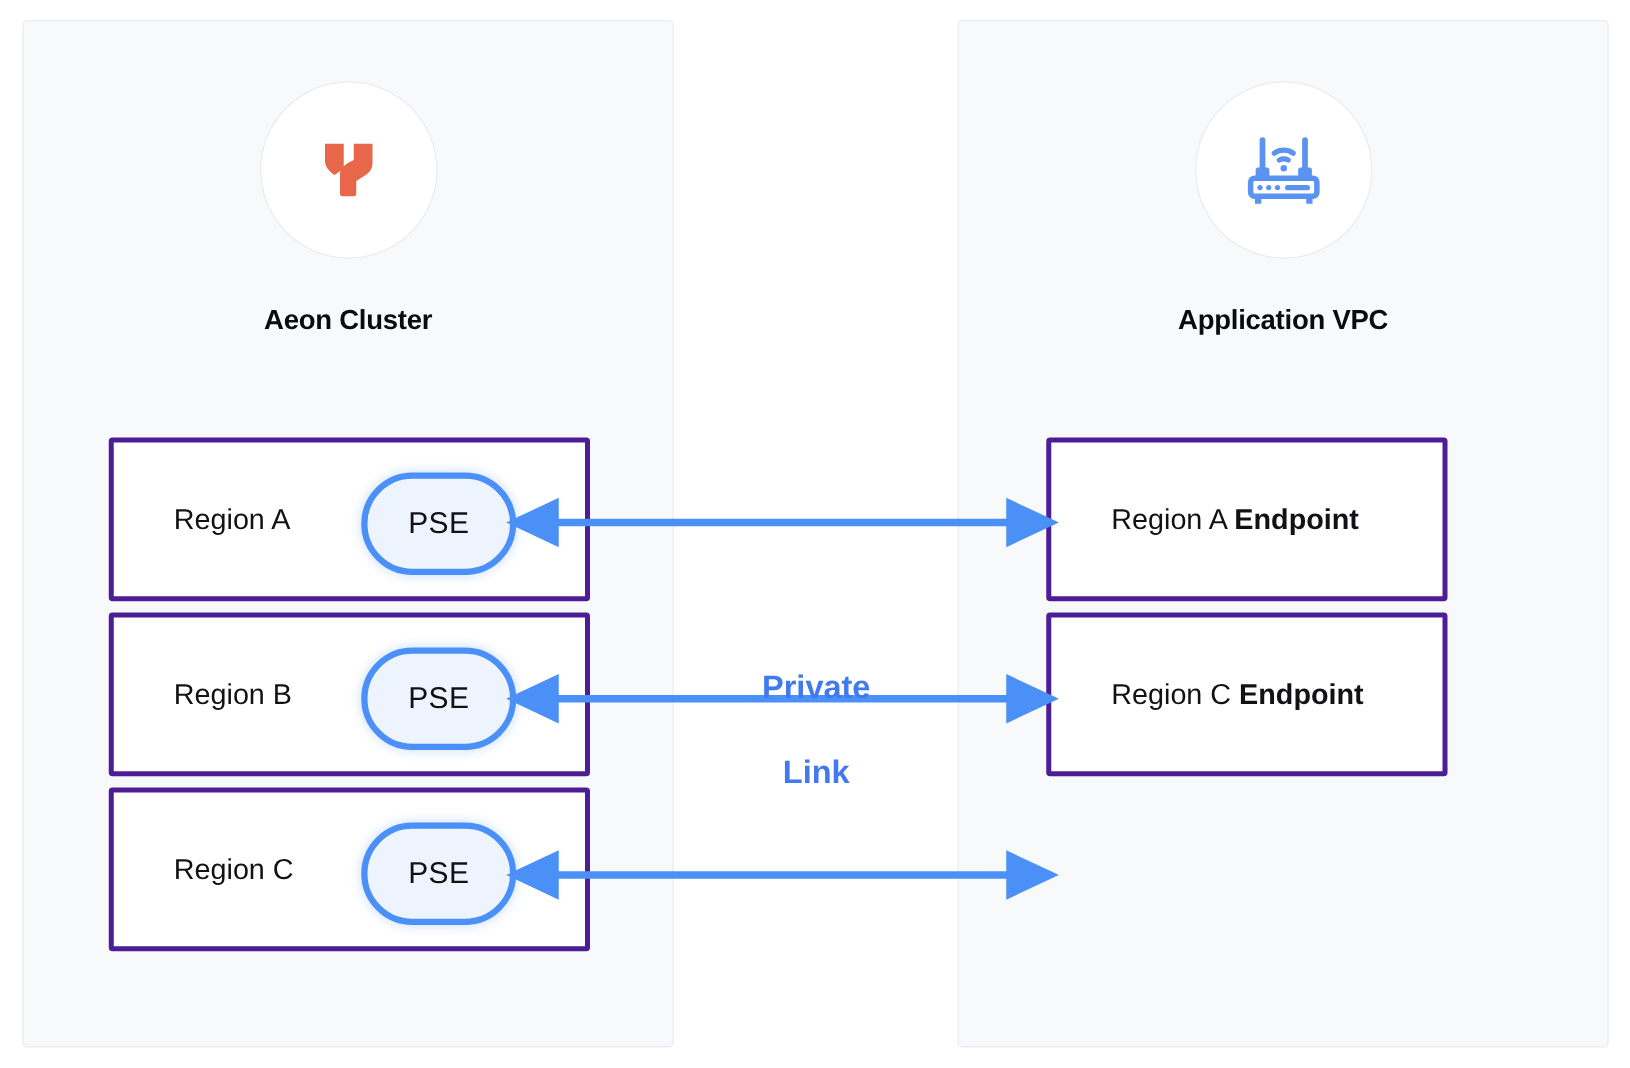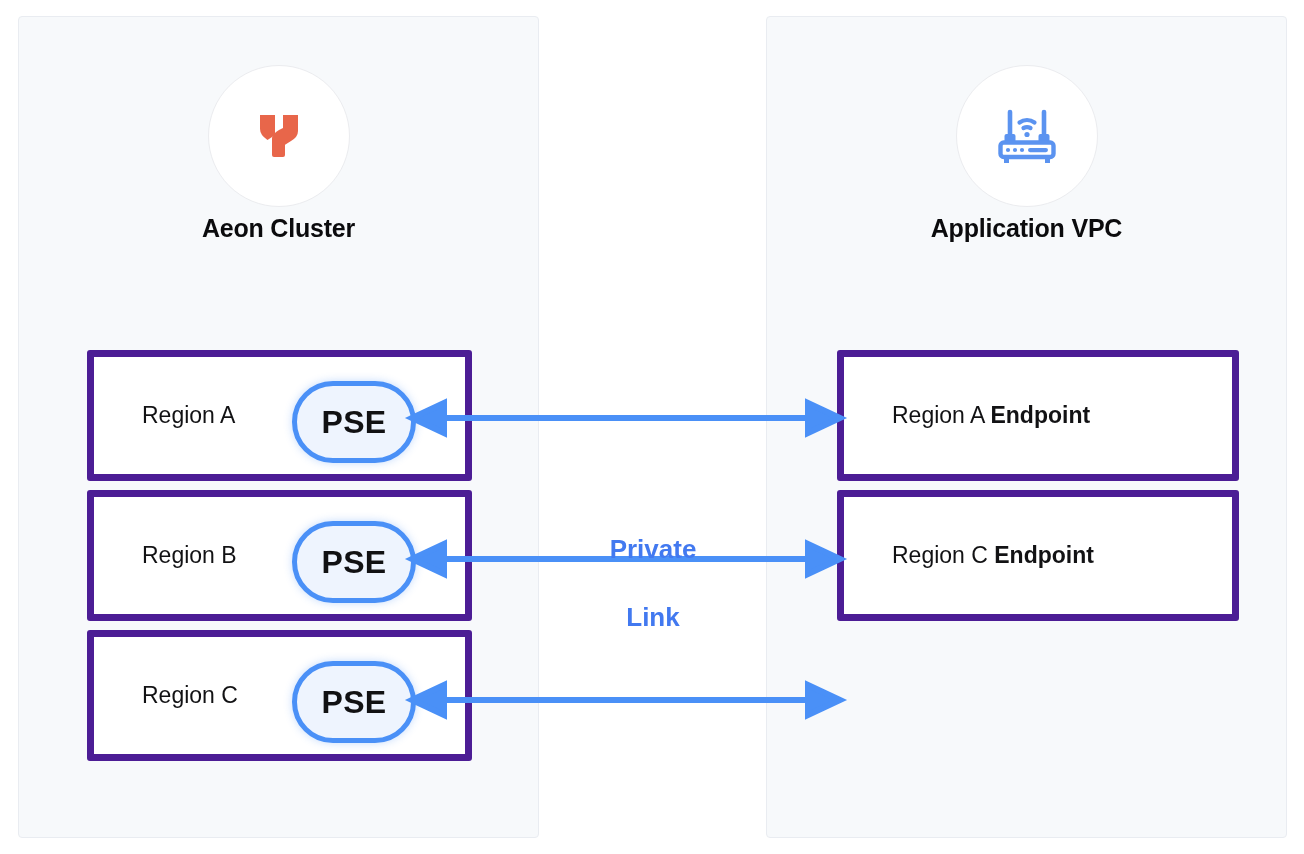--- a/index.html
+++ b/index.html
@@ -46,41 +46,41 @@
     border-radius: 50%;
     background: #ffffff;
     border: 1px solid #ebecef;
     margin: 0 auto;
     display: flex;
     align-items: center;
     justify-content: center;
     box-sizing: border-box;
   }
   .panel-title {
-    margin-top: 7px;
-    font-size: 25px;
+    margin-top: 36px;
+    font-size: 22px;
     font-weight: bold;
     color: #0b0b0d;
     letter-spacing: -0.2px;
   }
 
   
   .rows {
     position: absolute;
     left: 68px;
     top: 333px;
     width: 385px;
   }
-  .panel.right .rows { left: 70px; width: 402px; }
+  .panel.right .rows { left: 70px; width: 321px; }
 
   .region-box {
     position: relative;
     height: 131px;
     background: #ffffff;
-    border: 7px solid #4c1d95;
+    border: 4px solid #4c1d95;
     border-radius: 3px;
     margin-bottom: 9px;
     box-sizing: border-box;
     display: flex;
     align-items: center;
   }
 
   .region-label {
     position: absolute;
     left: 48px;
@@ -97,22 +97,22 @@
     top: 24px;
     width: 124px;
     height: 82px;
     border: 5px solid #4a90f7;
     background: #eef4fe;
     border-radius: 41px;
     box-sizing: border-box;
     display: flex;
     align-items: center;
     justify-content: center;
-    font-size: 32px;
-    font-weight: bold;
+    font-size: 24px;
+    font-weight: normal;
     color: #111113;
     box-shadow: 0 0 9px rgba(74,144,247,0.32);
     letter-spacing: 0.3px;
   }
 
   
   .arrow-layer {
     position: absolute;
     left: 0; top: 0;
     width: 1304px;

